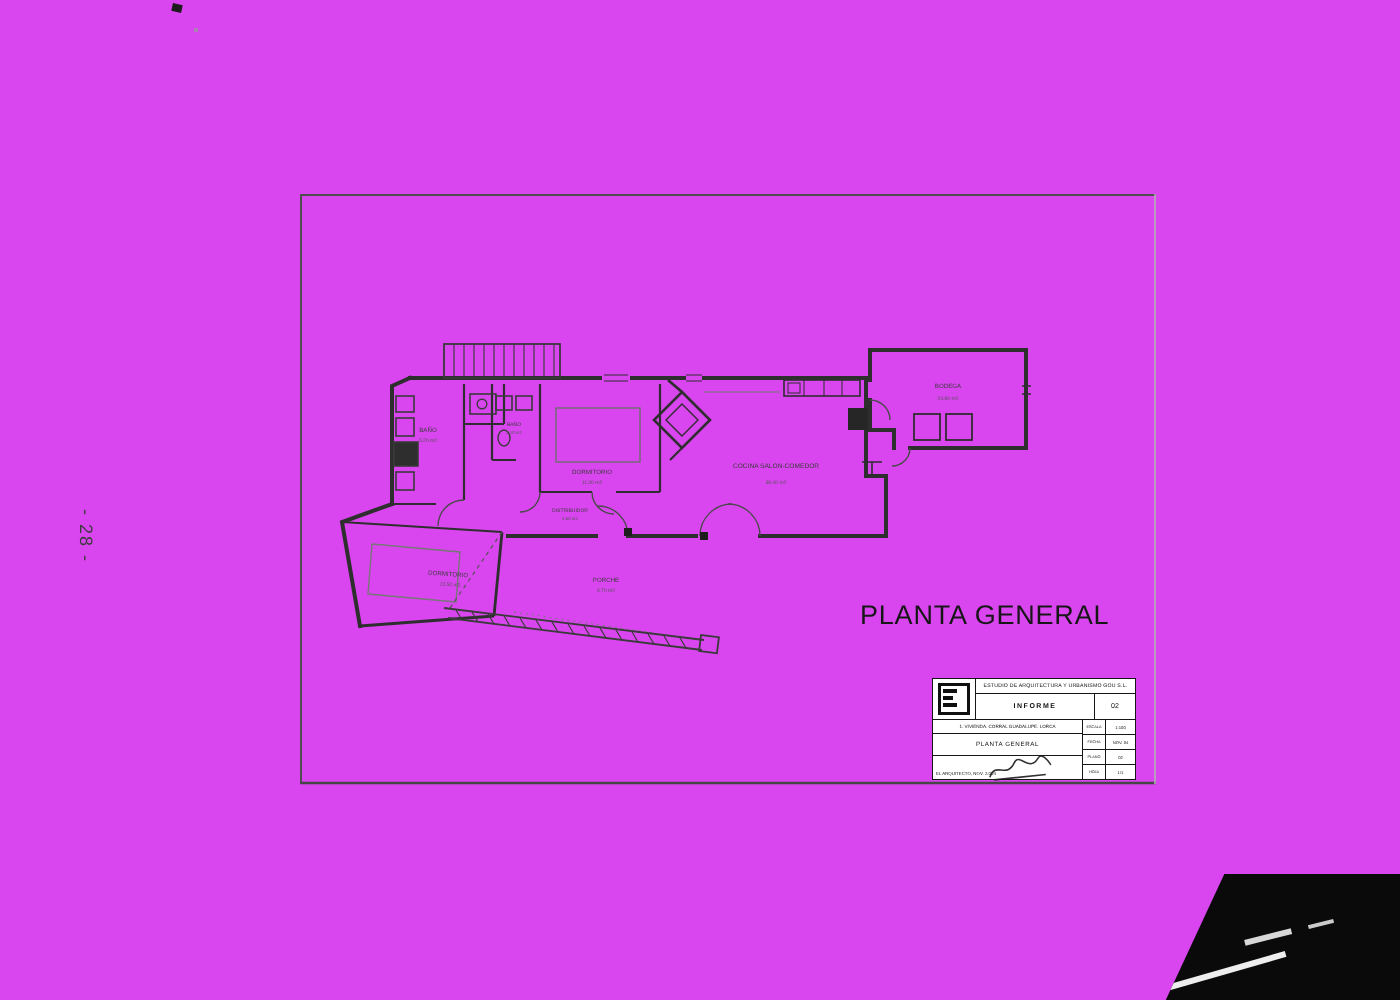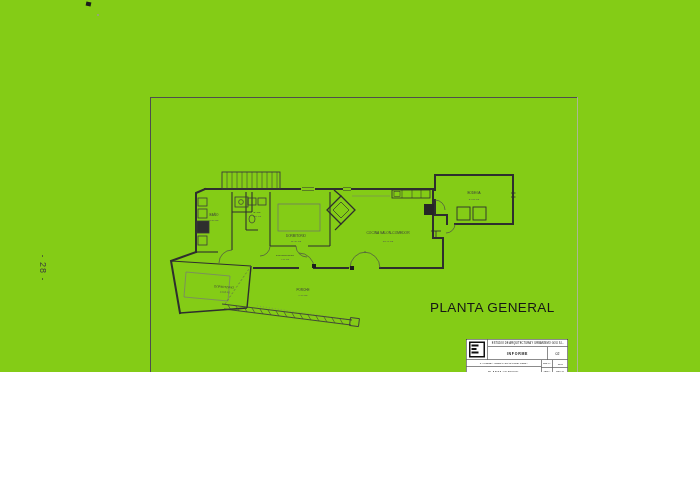--- a/index.html
+++ b/index.html
@@ -1,18 +1,18 @@
 <!DOCTYPE html>
 <html><head>
 <meta charset="utf-8">
 <style>
   html,body{margin:0;padding:0;}
   body{width:700px;height:500px;overflow:hidden;background:#ffffff;
        font-family:"Liberation Sans", sans-serif;}
-  .page{position:relative;width:700px;height:372px;background:#84cc16;overflow:hidden;}
+  .page{position:relative;width:700px;height:500px;background:#d946ef;overflow:hidden;}
 
   
   .speck1{position:absolute;left:86px;top:2px;width:5px;height:4px;background:#1c1c1c;transform:rotate(12deg);}
   .speck2{position:absolute;left:97px;top:14px;width:2px;height:2px;background:#9a9a9a;opacity:.7;}
 
   
   .side-num{position:absolute;left:22px;top:262px;width:40px;height:12px;
             transform:rotate(90deg);font-size:9px;letter-spacing:1px;color:#3c3c3c;
             text-align:center;white-space:nowrap;}
 

